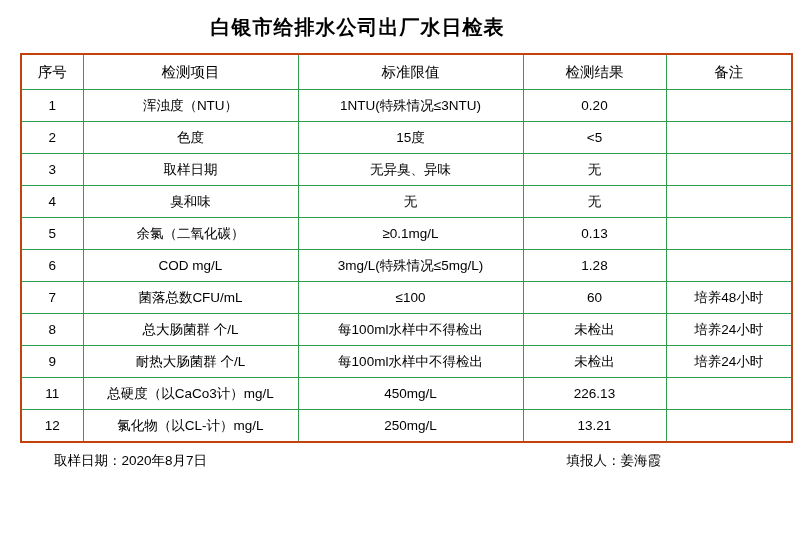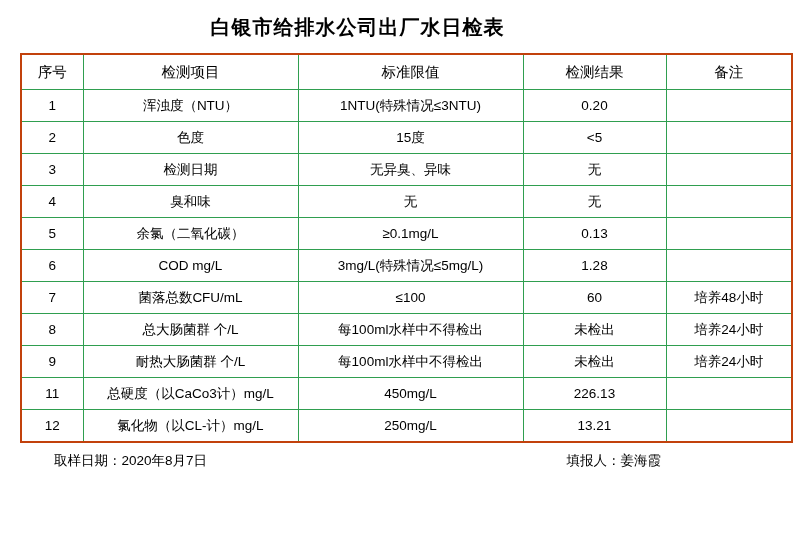--- a/index.html
+++ b/index.html
@@ -111,21 +111,21 @@
         </tr>
         <tr>
           <td>2</td>
           <td class="cell-item">色度</td>
           <td>15度</td>
           <td>&lt;5</td>
           <td></td>
         </tr>
         <tr>
           <td>3</td>
-          <td class="cell-item">检测日期</td>
+          <td class="cell-item">取样日期</td>
           <td>无异臭、异味</td>
           <td>无</td>
           <td></td>
         </tr>
         <tr>
           <td>4</td>
           <td class="cell-item">臭和味</td>
           <td>无</td>
           <td>无</td>
           <td></td>

